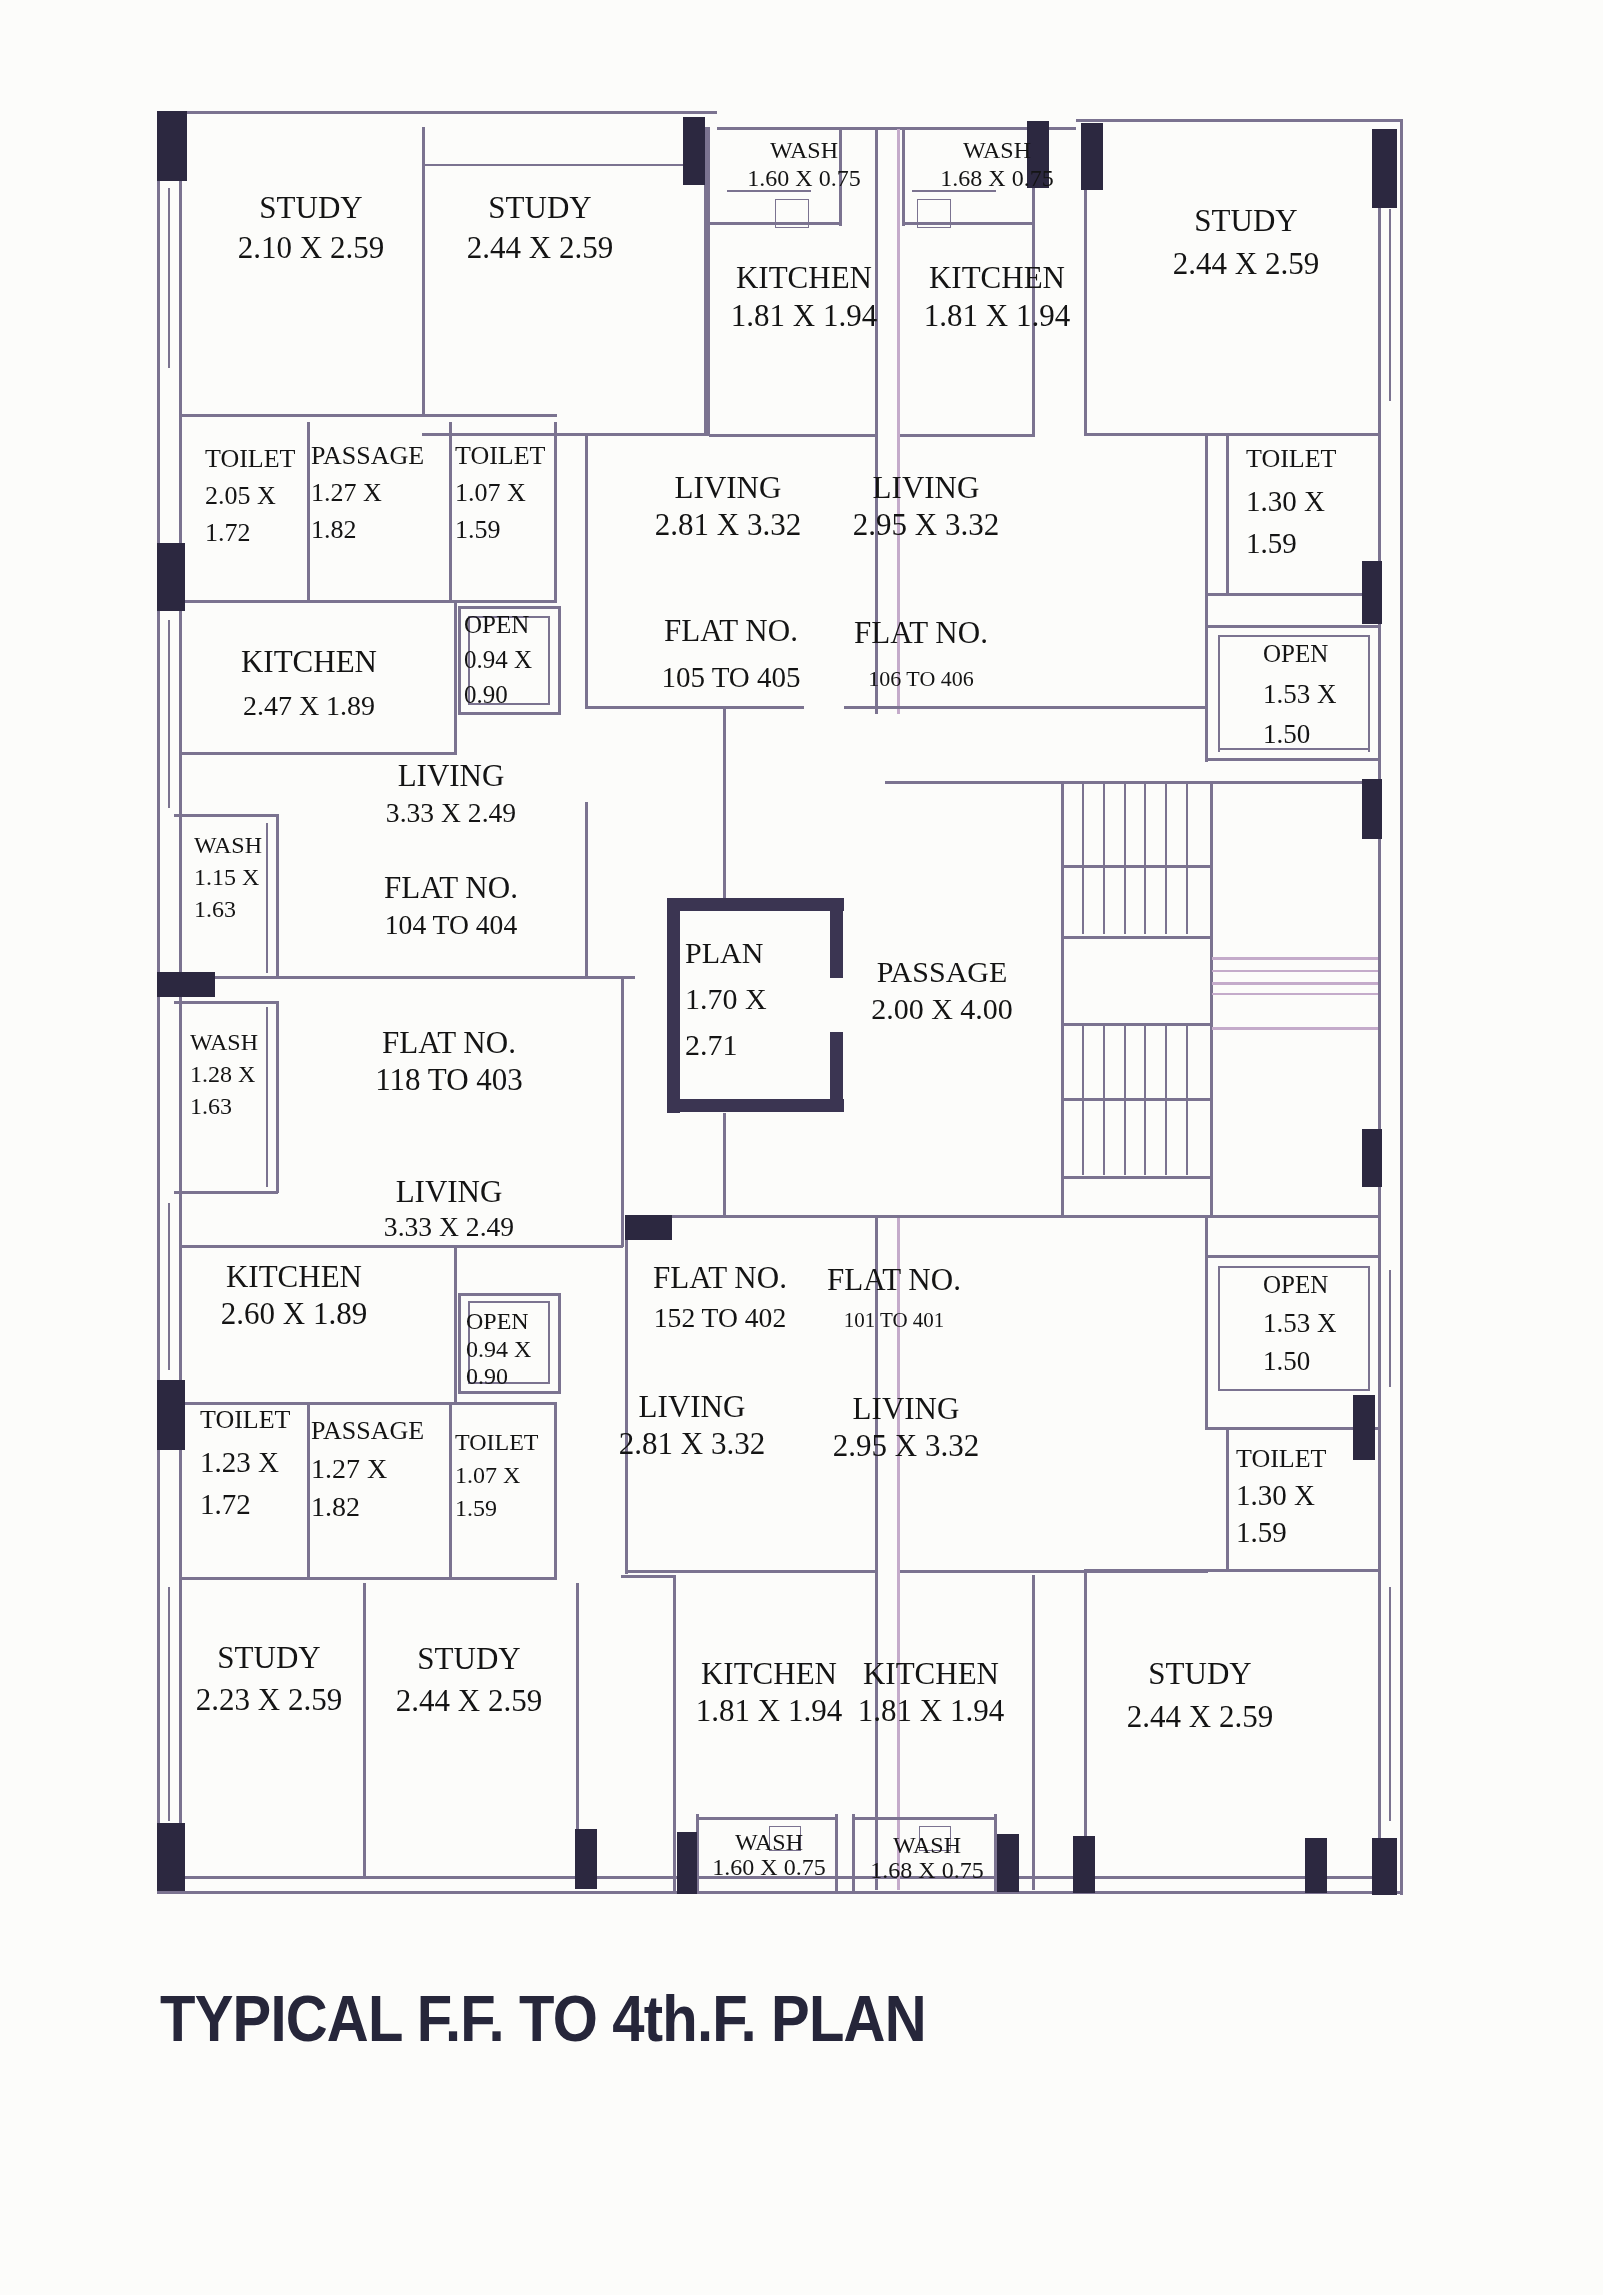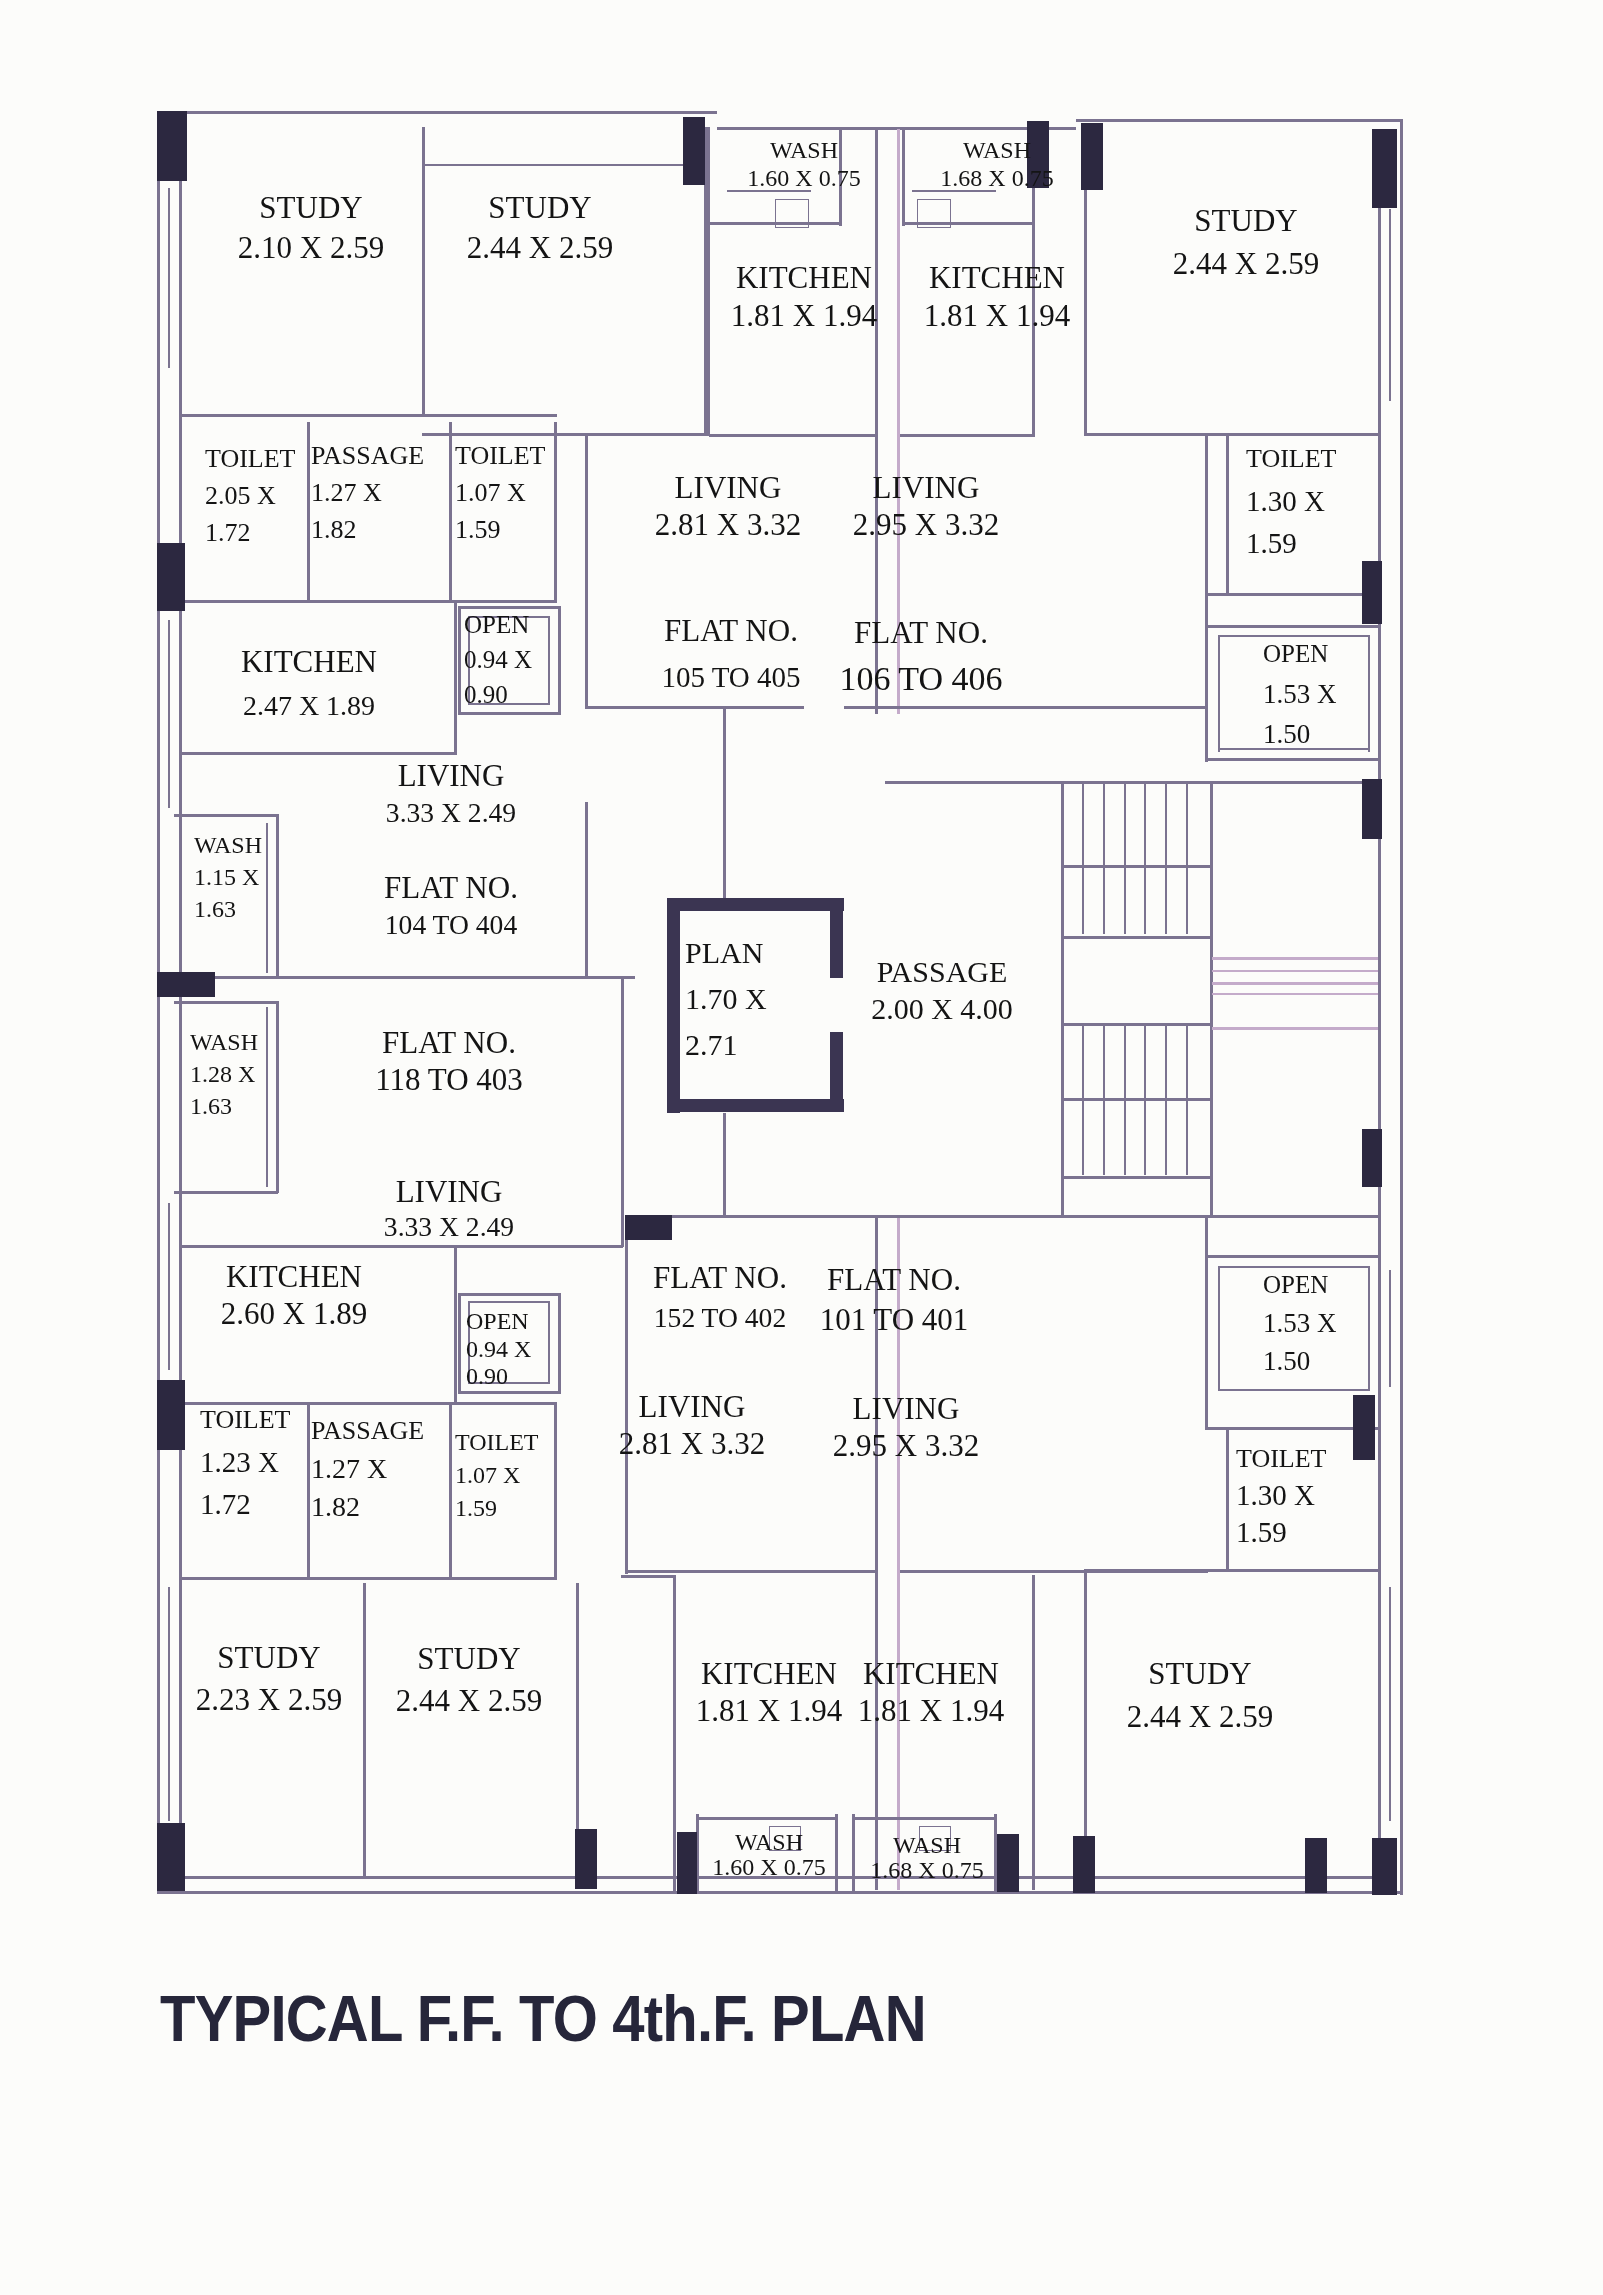--- a/index.html
+++ b/index.html
@@ -279,21 +279,21 @@
   <div class="lbl c" style="left:926px;top:469px;line-height:37px">
         <div>LIVING</div>
         <div>2.95 X 3.32</div>
       </div>
   <div class="lbl c" style="left:731px;top:608px;line-height:46px">
         <div>FLAT NO.</div>
         <div style="font-size:29px">105 TO 405</div>
       </div>
   <div class="lbl c" style="left:921px;top:610px;line-height:46px">
         <div>FLAT NO.</div>
-        <div style="font-size:34px">106 TO 406</div>
+        <div style="font-size:22px">106 TO 406</div>
       </div>
   <div class="lbl sm" style="left:1246px;top:438px;line-height:42px">
         <div>TOILET</div>
         <div style="font-size:29px">1.30 X</div>
         <div style="font-size:29px">1.59</div>
       </div>
   <div class="lbl op" style="left:1263px;top:634px;line-height:40px">
         <div>OPEN</div>
         <div style="font-size:27px">1.53 X</div>
         <div style="font-size:27px">1.50</div>
@@ -332,21 +332,21 @@
   <div class="lbl c" style="left:942px;top:953px;font-size:30px;line-height:37px">
         <div>PASSAGE</div>
         <div>2.00 X 4.00</div>
       </div>
   <div class="lbl c" style="left:720px;top:1258px">
         <div>FLAT NO.</div>
         <div style="font-size:27.6px">152 TO 402</div>
       </div>
   <div class="lbl c" style="left:894px;top:1260px">
         <div>FLAT NO.</div>
-        <div style="font-size:31px">101 TO 401</div>
+        <div style="font-size:21px">101 TO 401</div>
       </div>
   <div class="lbl c" style="left:692px;top:1388px;line-height:37px">
         <div>LIVING</div>
         <div>2.81 X 3.32</div>
       </div>
   <div class="lbl c" style="left:906px;top:1390px;line-height:37px">
         <div>LIVING</div>
         <div>2.95 X 3.32</div>
       </div>
   <div class="lbl c" style="left:294px;top:1258px;line-height:37px">

